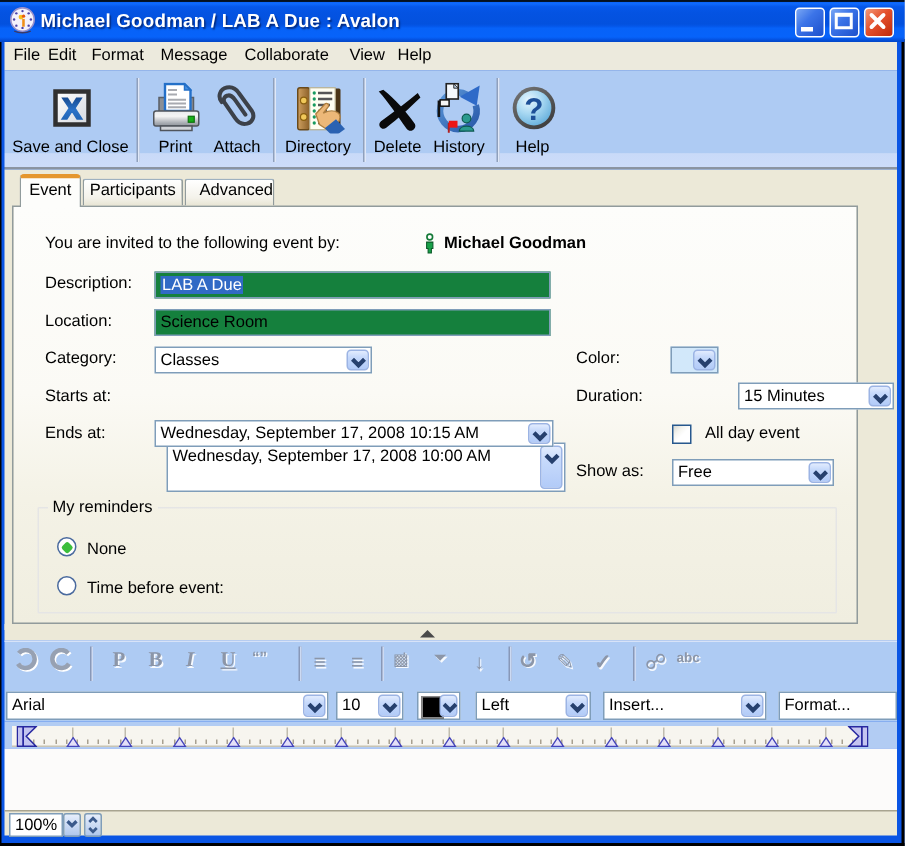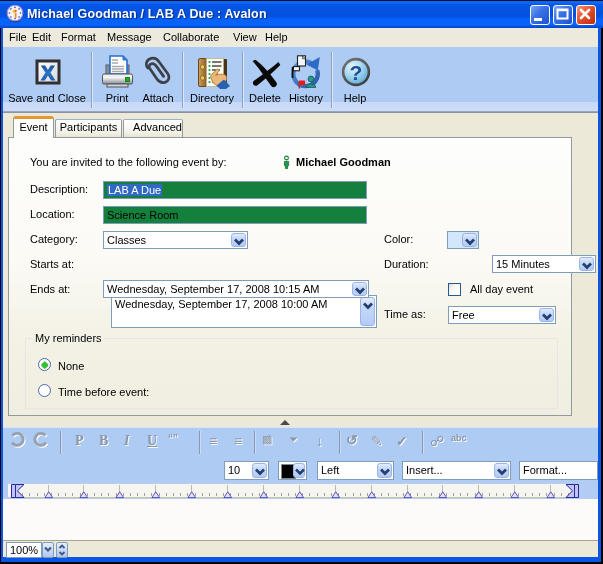--- a/index.html
+++ b/index.html
@@ -311,21 +311,21 @@
       <span class="tx">Wednesday, September 17, 2008 10:15 AM</span>
     <span class="dbtn">
         <svg width="12" height="8">
           <path d="M2 1.5 L6 5.5 L10 1.5" stroke="#26406e" stroke-width="2.8" fill="none"></path>
         </svg>
       </span>
   </div>
   <div class="chk" style="left:448px;top:283px;"></div>
   <div class="lbl" style="left:470px;top:283px;">All day event</div>
 
-  <div class="lbl" style="left:384px;top:308px;">Time as:</div>
+  <div class="lbl" style="left:384px;top:308px;">Show as:</div>
   <div class="combo" style="left:448px;top:306px;width:108px;height:18px;text-align:center;">
       <span class="tx">Free</span>
     <span class="dbtn">
         <svg width="12" height="8">
           <path d="M2 1.5 L6 5.5 L10 1.5" stroke="#26406e" stroke-width="2.8" fill="none"></path>
         </svg>
       </span>
   </div>
 
   <fieldset class="myrem">
@@ -367,20 +367,28 @@
   <div class="abs fico" style="left:262px;top:433px;font-size:11px;">▩̇</div>
   <div class="abs fico" style="left:289px;top:433px;font-size:11px;">⏷</div>
   <div class="abs fico" style="left:316px;top:433px;font-weight:bold;">↓</div>
   <div class="abs fico" style="left:346px;top:432px;font-size:14px;font-weight:bold;">↺</div>
   <div class="abs fico" style="left:371px;top:433px;">✎</div>
   <div class="abs fico" style="left:396px;top:433px;font-weight:bold;">✓</div>
   <div class="abs fico" style="left:430px;top:433px;">☍</div>
   <div class="abs fico" style="left:451px;top:433px;font-size:9px;font-weight:bold;">abc</div>
 
   <div class="abs fontrow"></div>
+  <div class="combo" style="left:4px;top:461px;width:215px;height:19px;">
+      <span class="tx">Arial</span>
+    <span class="dbtn">
+        <svg width="12" height="8">
+          <path d="M2 1.5 L6 5.5 L10 1.5" stroke="#26406e" stroke-width="2.8" fill="none"></path>
+        </svg>
+      </span>
+  </div>
   <div class="combo" style="left:224px;top:461px;width:45px;height:19px;">
       <span class="tx">10</span>
     <span class="dbtn">
         <svg width="12" height="8">
           <path d="M2 1.5 L6 5.5 L10 1.5" stroke="#26406e" stroke-width="2.8" fill="none"></path>
         </svg>
       </span>
   </div>
   <div class="combo" style="left:278px;top:461px;width:29px;height:19px;">
     <span style="position:absolute;left:2px;top:2px;width:13px;height:13px;background:#000;border:1px solid #888;"></span>

